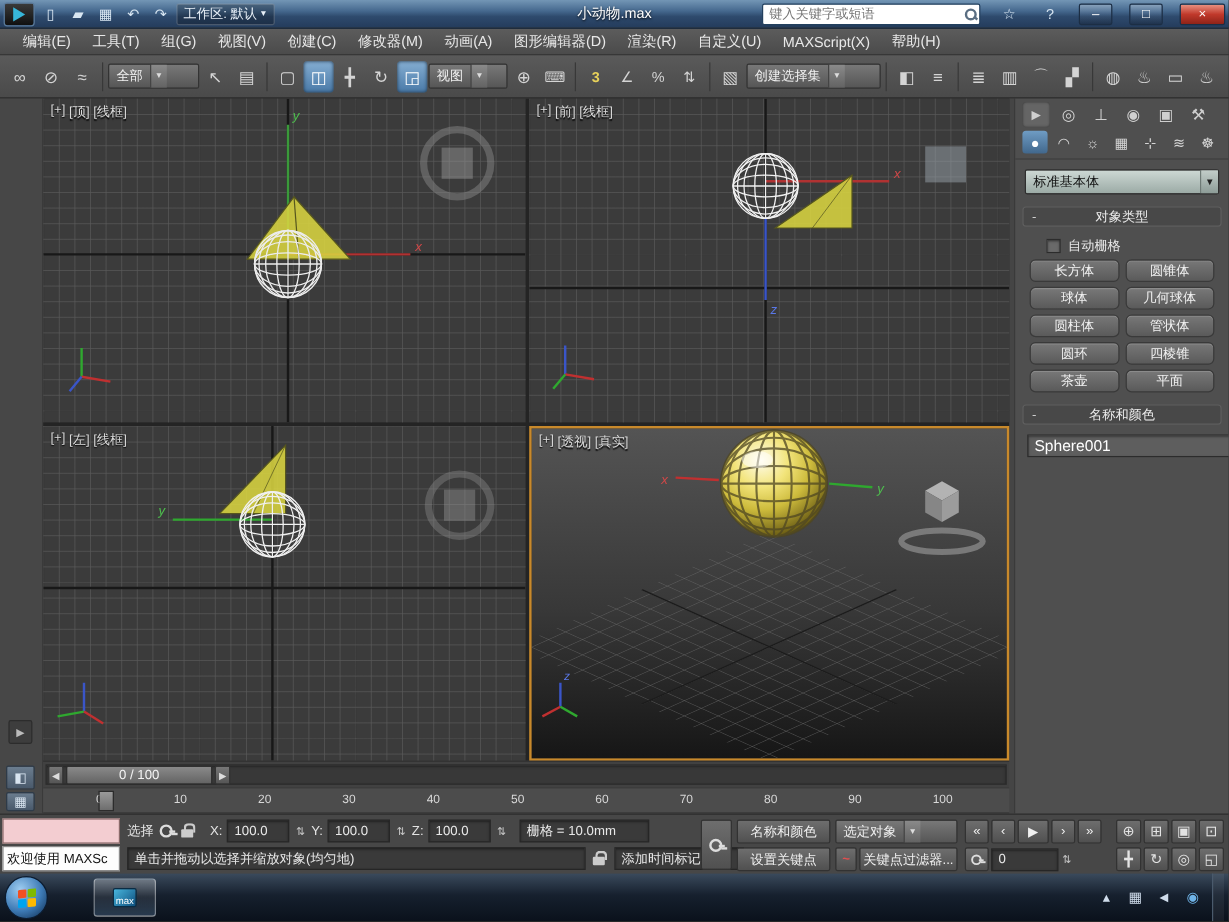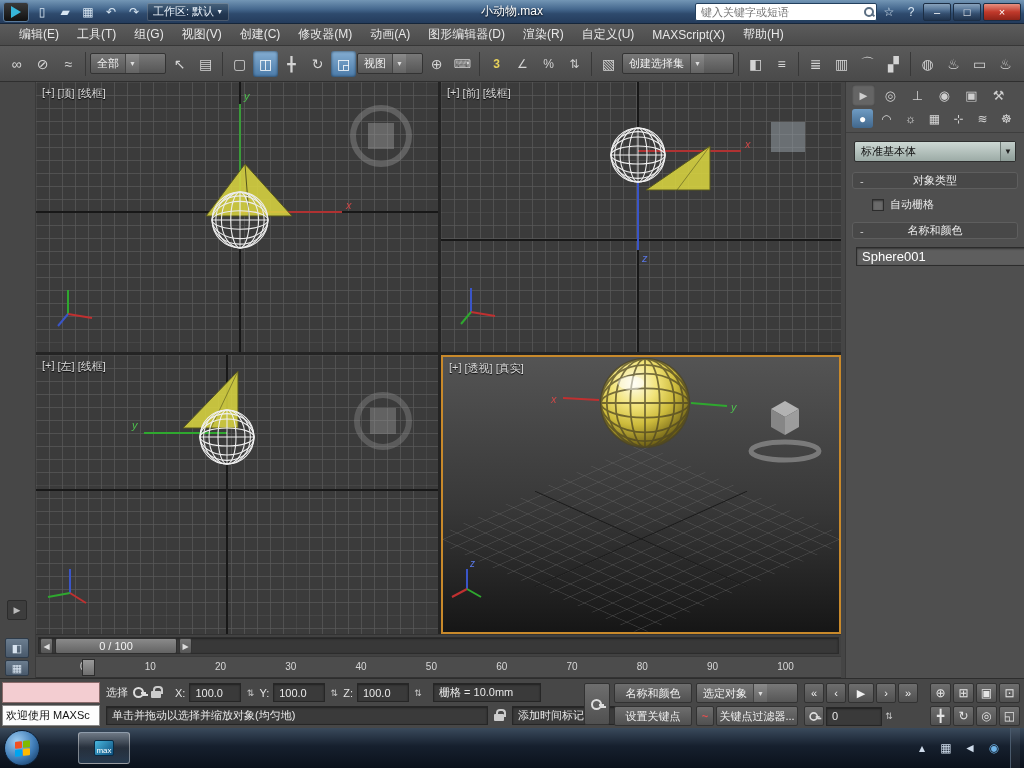--- a/index.html
+++ b/index.html
@@ -12,21 +12,21 @@
     background:linear-gradient(180deg,#7396b5 0%,#45688e 40%,#2e4a6d 60%,#243c5c 100%);
     border-bottom:1px solid #16263a;display:flex;align-items:center;gap:3px;padding:0 3px;z-index:30}
   .tb-logo{width:26px;height:20px;background:linear-gradient(#3a3a3a,#101010);border:1px solid #5a7a9a;
     border-radius:3px;display:flex;align-items:center;justify-content:center}
   .tb-logo i{display:block;width:0;height:0;border-left:10px solid #37b6d9;border-top:6px solid transparent;border-bottom:6px solid transparent}
   .tb-btn{height:18px;min-width:20px;display:flex;align-items:center;justify-content:center;
     color:#d8e6f2;font-size:12px;border-radius:2px}
   .ws-combo{height:18px;display:flex;align-items:center;gap:2px;padding:0 5px;font-size:11px;
     color:#e8f0f8;background:rgba(0,0,0,.25);border:1px solid rgba(255,255,255,.2);border-radius:2px}
   .tb-title{position:absolute;left:50%;transform:translateX(-50%);color:#fff;font-size:12px;text-shadow:0 1px 2px #000}
-  .tb-right{margin-left:auto;display:flex;align-items:center;gap:2px}
+  .tb-right{margin-left:auto;display:flex;align-items:center;gap:14px}
   .searchbox{display:flex;align-items:center;background:#fff;border:1px solid #23405e;border-radius:2px;height:18px;width:182px}
   .searchbox input{flex:1;border:none;outline:none;font-size:11px;padding:0 5px;color:#555;background:transparent;
     font-family:"Liberation Sans",sans-serif}
   .icon-mag{position:relative;width:14px;height:14px;display:inline-block}
   .icon-mag::before{content:"";position:absolute;left:2px;top:2px;width:6px;height:6px;border:2px solid #5a6e82;border-radius:50%}
   .icon-mag::after{content:"";position:absolute;left:9px;top:9px;width:4px;height:2px;background:#5a6e82;transform:rotate(45deg)}
   .win-btn{width:28px;height:18px;display:flex;align-items:center;justify-content:center;font-size:11px;color:#fff;
     background:linear-gradient(rgba(255,255,255,.25),rgba(255,255,255,.05) 50%,rgba(0,0,0,.2));
     border:1px solid #1c2e44;border-radius:2px}
   .win-btn.close{background:linear-gradient(#e89080,#c0392b 50%,#8e2318);width:38px}
@@ -429,20 +429,32 @@
       <span class="arr">▼</span>
     </div>
     <div class="rollout">
       <span class="minus">-</span>
       <span>对象类型</span>
     </div>
     <div class="agrow">
       <span class="cbx"></span>
       <span>自动栅格</span>
     </div>
+    <div class="objgrid">
+      <div class="objbtn">长方体</div>
+      <div class="objbtn">圆锥体</div>
+      <div class="objbtn">球体</div>
+      <div class="objbtn">几何球体</div>
+      <div class="objbtn">圆柱体</div>
+      <div class="objbtn">管状体</div>
+      <div class="objbtn">圆环</div>
+      <div class="objbtn">四棱锥</div>
+      <div class="objbtn">茶壶</div>
+      <div class="objbtn">平面</div>
+    </div>
     <div class="rollout">
       <span class="minus">-</span>
       <span>名称和颜色</span>
     </div>
     <div class="namerow">
       <input value="Sphere001" style="">
       <span class="swatch"></span>
     </div>
   </div>
 

